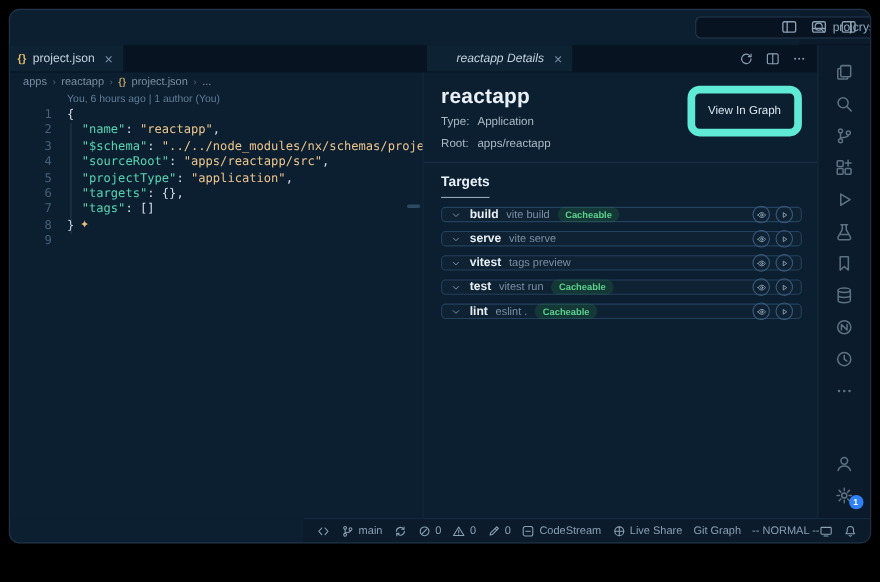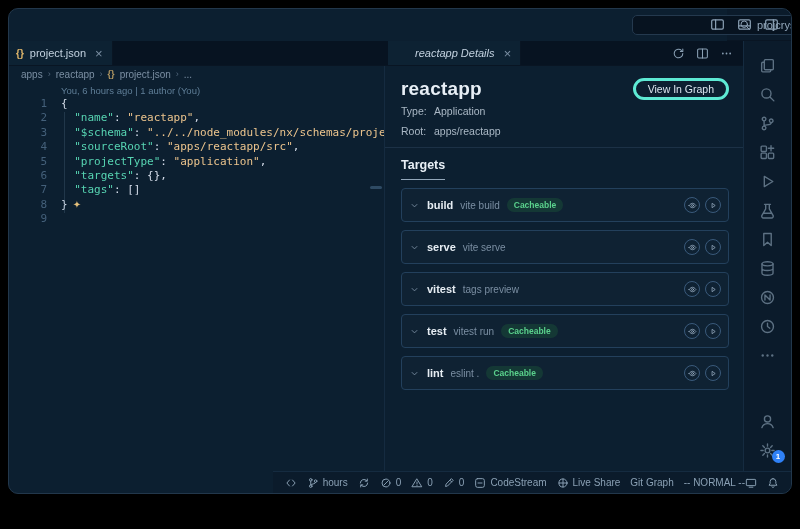--- a/index.html
+++ b/index.html
@@ -72,32 +72,32 @@
   .indent-guide { position:absolute; left:57px; top:30px; width:1px; height:101px;
                   background:rgba(95,126,151,.25); }
   .scroll-thumb { position:absolute; right:2px; top:104px; width:12px; height:3px;
                   border-radius:2px; background:#2e4a63; }
 
   
   .panel-col { flex:1; background:#0c1f30; border-left:1px solid #152b40;
                padding:12px 14px 0 16px; overflow:hidden; }
   .panel-head { display:flex; justify-content:space-between; align-items:flex-start; height:24px; }
   .project-title { font-size:19px; font-weight:600; letter-spacing:.2px; color:#e8eff6; }
-  .view-graph { background:transparent; border:3px solid #5eead4; color:#dbe5ee;
-                font-size:10.5px; border-radius:11px; padding:2px 12px;
+  .view-graph { background:transparent; border:7px solid #5eead4; color:#dbe5ee;
+                font-size:10.5px; border-radius:11px; padding:10px 12px;
                 font-family:"Liberation Sans",sans-serif; cursor:pointer; }
   .meta { font-size:10.5px; color:#aab8c5; margin-top:8px; }
   .meta:nth-of-type(2){ margin-top:3px; }
   .meta .m-label { margin-right:5px; }
   .divider { border-top:1px solid #1c3146; margin:10px -14px 0 -16px; }
   .targets-heading { display:inline-block; font-size:12.5px; font-weight:700;
                      margin-top:10px; padding-bottom:7px; border-bottom:1px solid #93a7ba;
                      color:#e8eff6; }
   .targets { margin-top:8px; display:flex; flex-direction:column; gap:8px; }
-  .trow { height:34px; border:1px solid #23405c; border-radius:4px; display:flex;
+  .trow { height:14px; border:1px solid #23405c; border-radius:4px; display:flex;
           align-items:center; gap:7px; padding:0 7px; background:rgba(255,255,255,.015); }
   .trow .chev { width:11px; height:11px; color:#7b8fa3; }
   .tname { font-size:11px; font-weight:700; color:#e6edf3; }
   .tcmd { font-size:10px; color:#7b8fa3; }
   .pill { font-size:8.5px; font-weight:700; color:#5ad18c; background:rgba(46,160,67,.18);
           border-radius:8px; padding:2px 7px; }
   .tspacer { flex:1; }
   .cbtn { width:16px; height:16px; flex:0 0 16px; border:1px solid #3a5a7b; border-radius:50%;
           display:flex; align-items:center; justify-content:center; color:#9fb3c8; }
   .cbtn .icon { width:9px; height:9px; }
@@ -540,21 +540,21 @@
         </span>
         <span class="sb-item">
           <span class="icon ">
             <svg viewBox="0 0 16 16">
               <circle cx="5" cy="3.8" r="1.7"></circle>
               <circle cx="5" cy="12.2" r="1.7"></circle>
               <circle cx="11.5" cy="5.5" r="1.7"></circle>
               <path d="M5 5.5v5M11.5 7.2c0 2.8-6.5 1.6-6.5 3.3"></path>
             </svg>
           </span>
-          <span>hours</span>
+          <span>main</span>
         </span>
         <span class="sb-item">
           <span class="icon ">
             <svg viewBox="0 0 16 16">
               <path d="M12.9 8A4.9 4.9 0 0 1 4.2 10.9M3.1 8A4.9 4.9 0 0 1 11.8 5.1"></path>
               <path d="M12.4 2.7v2.8H9.6M3.6 13.3v-2.8h2.8"></path>
             </svg>
           </span>
         </span>
         <span class="sb-item">

